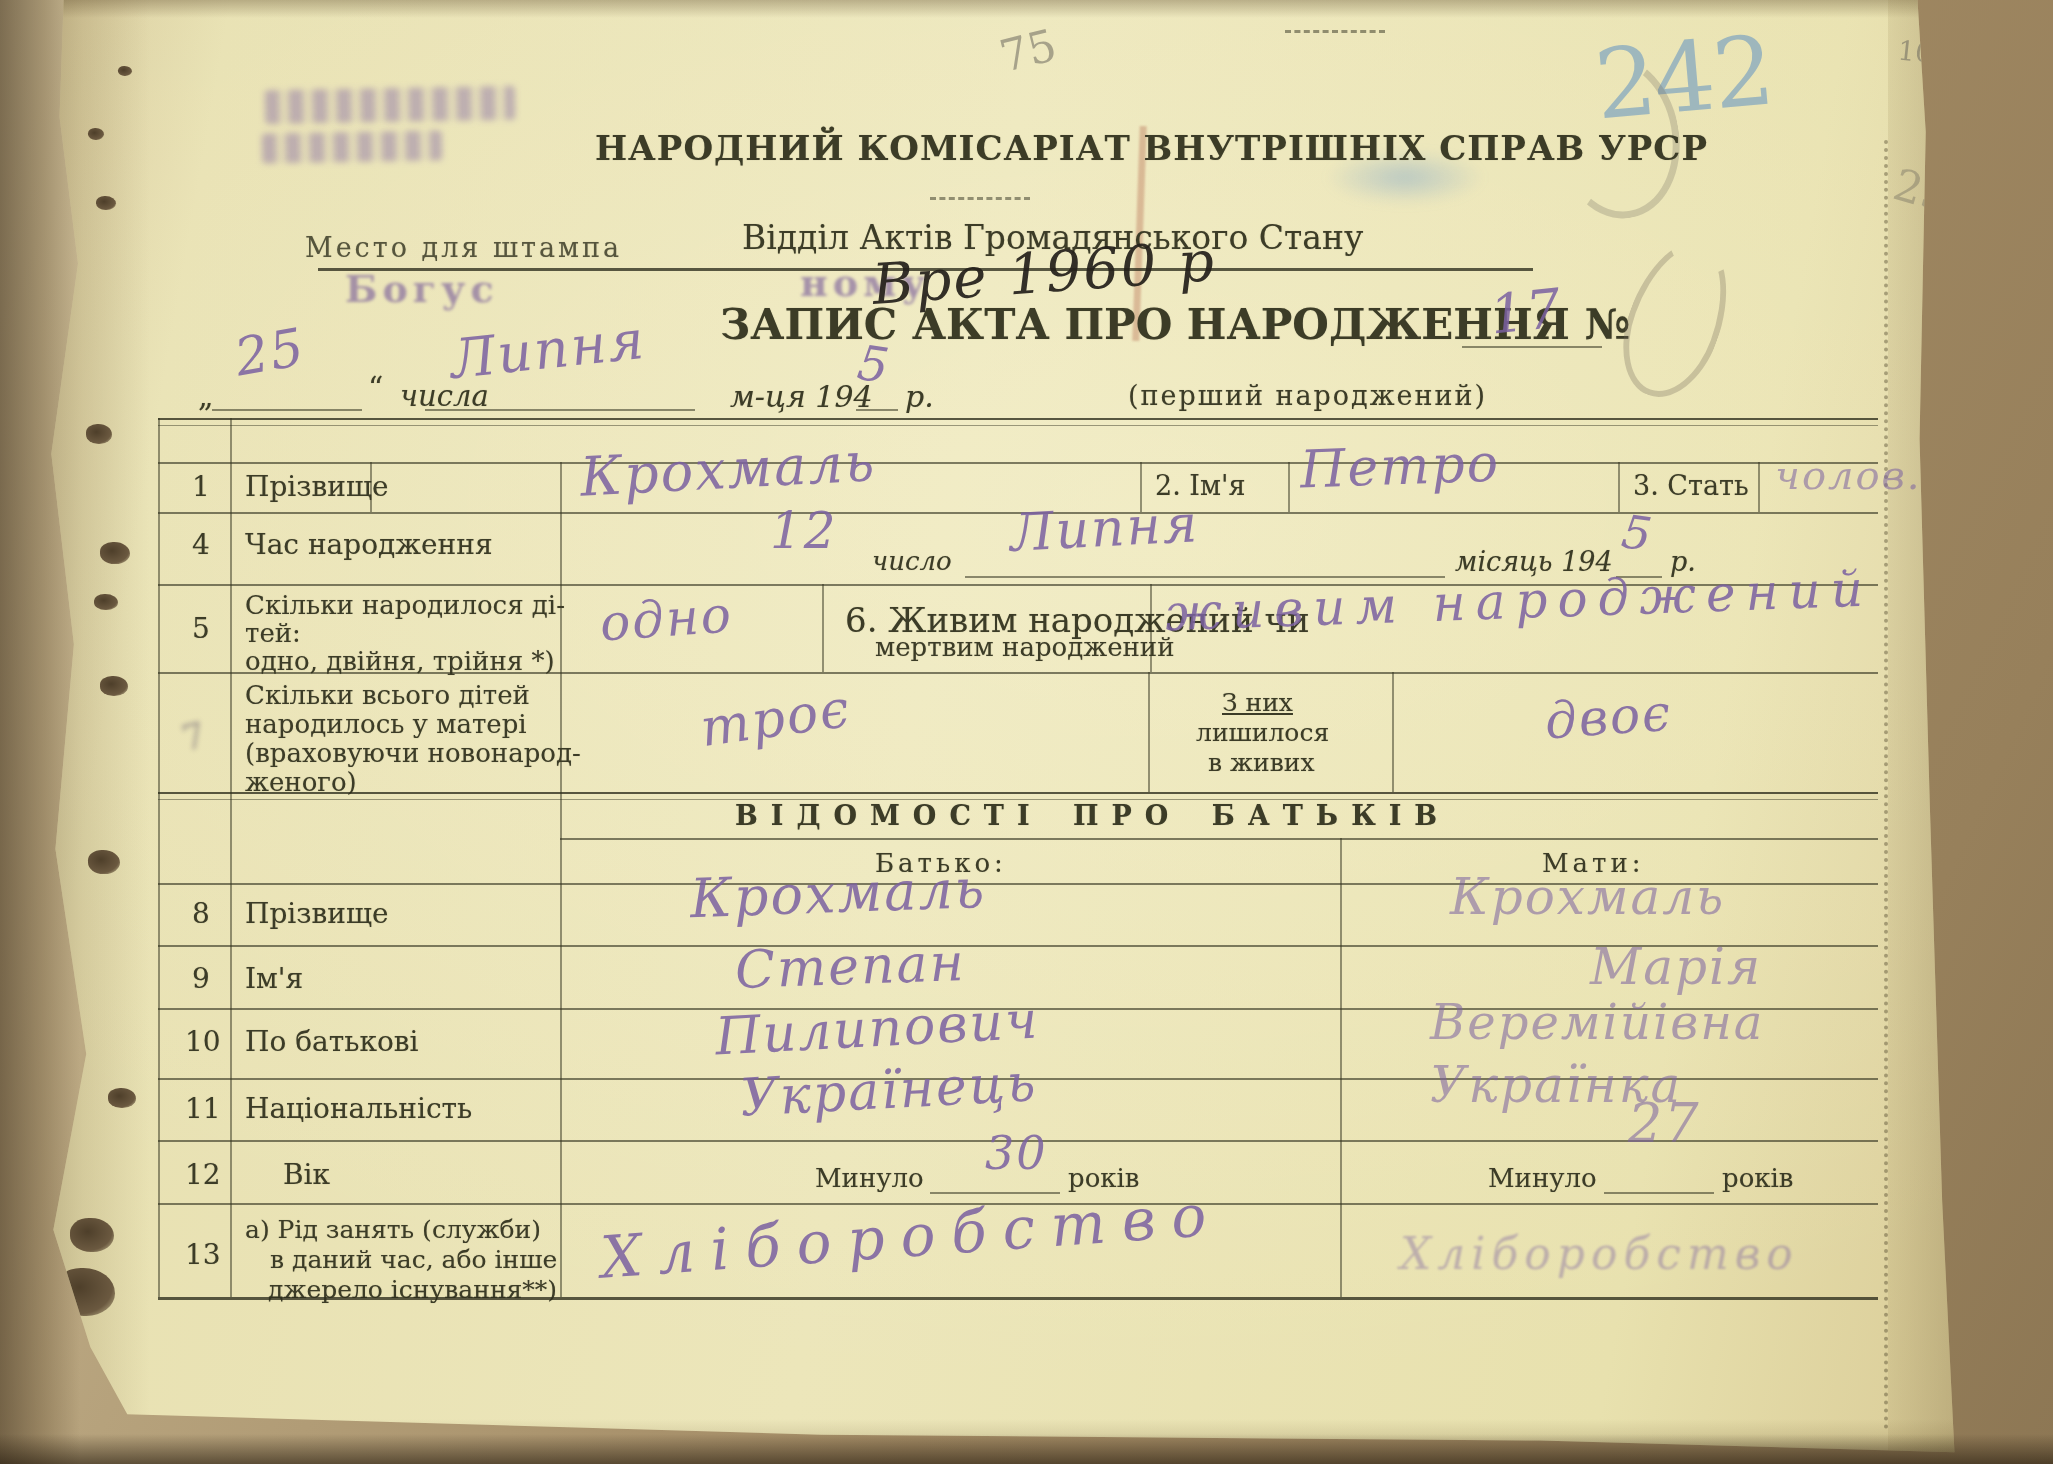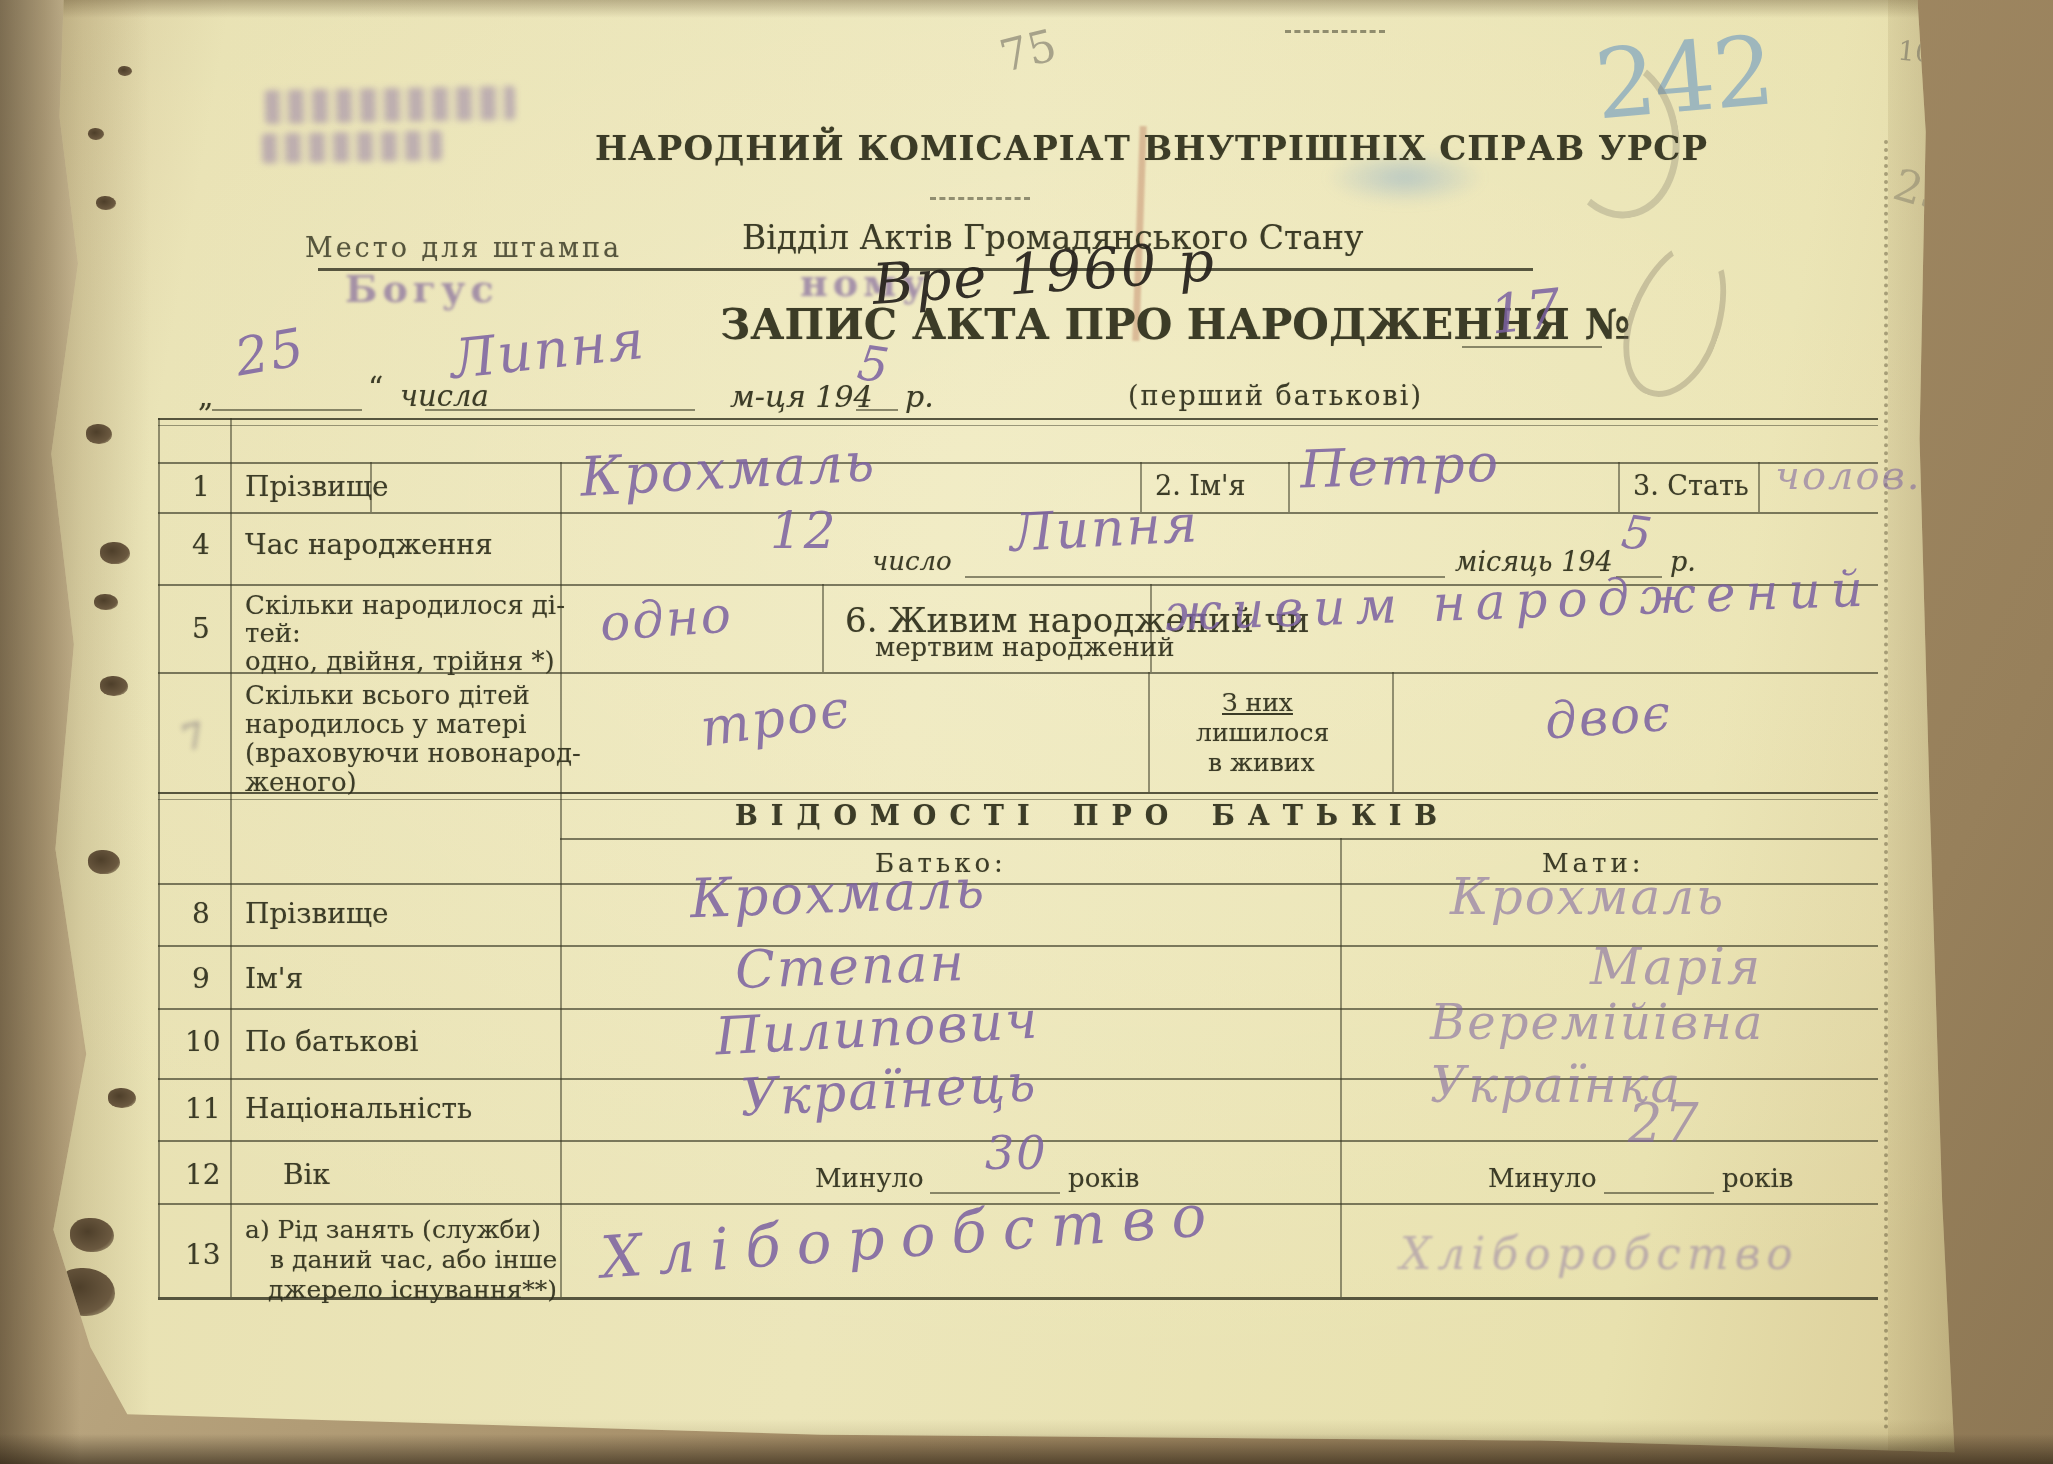--- a/index.html
+++ b/index.html
@@ -98,21 +98,21 @@
     <div class="ul" style="left:212px;top:409px;width:150px;"></div>
     <div class="hw" style="left:235px;top:322px;font-size:52px;transform:rotate(-10deg);">25</div>
     <div class="pr" style="left:368px;top:370px;font-size:30px;">“</div>
     <div class="pr it" style="left:400px;top:379px;font-size:29px;">числа</div>
     <div class="ul" style="left:425px;top:409px;width:270px;"></div>
     <div class="hw" style="left:450px;top:318px;font-size:54px;transform:rotate(-6deg);">Липня</div>
     <div class="pr it" style="left:730px;top:379px;font-size:30px;">м-ця 194</div>
     <div class="ul" style="left:856px;top:409px;width:42px;"></div>
     <div class="hw" style="left:858px;top:336px;font-size:48px;transform:rotate(8deg);">5</div>
     <div class="pr it" style="left:905px;top:379px;font-size:30px;">р.</div>
-    <div class="pr" style="left:1128px;top:380px;font-size:27px;letter-spacing:2px;">(перший батькові)</div>
+    <div class="pr" style="left:1128px;top:380px;font-size:27px;letter-spacing:2px;">(перший народжений)</div>
 
     <div class="hl dbl" style="left:158px;top:418px;width:1720px;"></div>
     <div class="vl" style="left:158px;top:418px;height:879px;"></div>
     <div class="vl" style="left:230px;top:418px;height:879px;"></div>
     <div class="vl" style="left:560px;top:462px;height:835px;"></div>
 
     <div class="hl" style="left:158px;top:462px;width:1720px;"></div>
 
     <div class="pr" style="left:192px;top:470px;font-size:28px;">1</div>
     <div class="pr" style="left:245px;top:470px;font-size:28px;">Прізвище</div>

